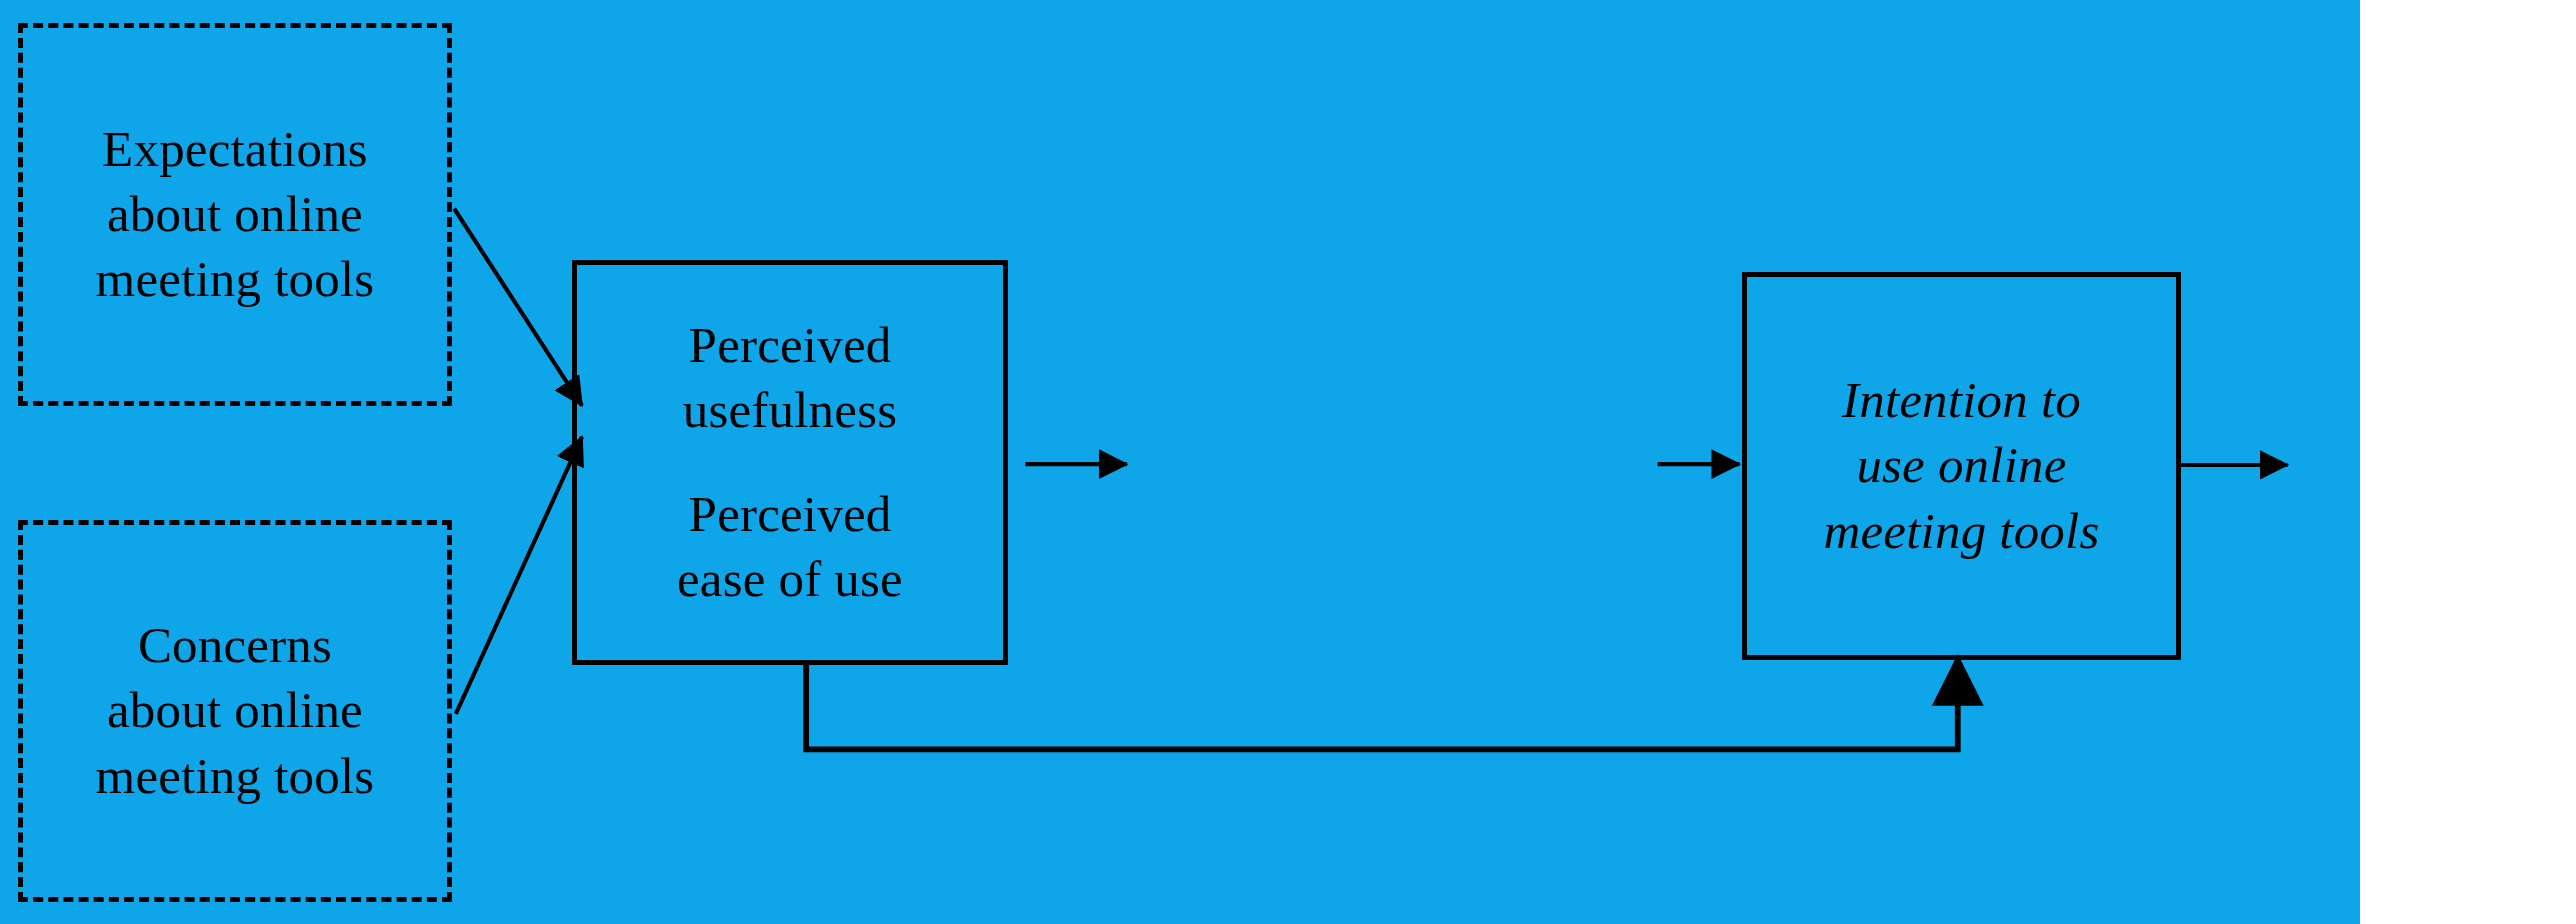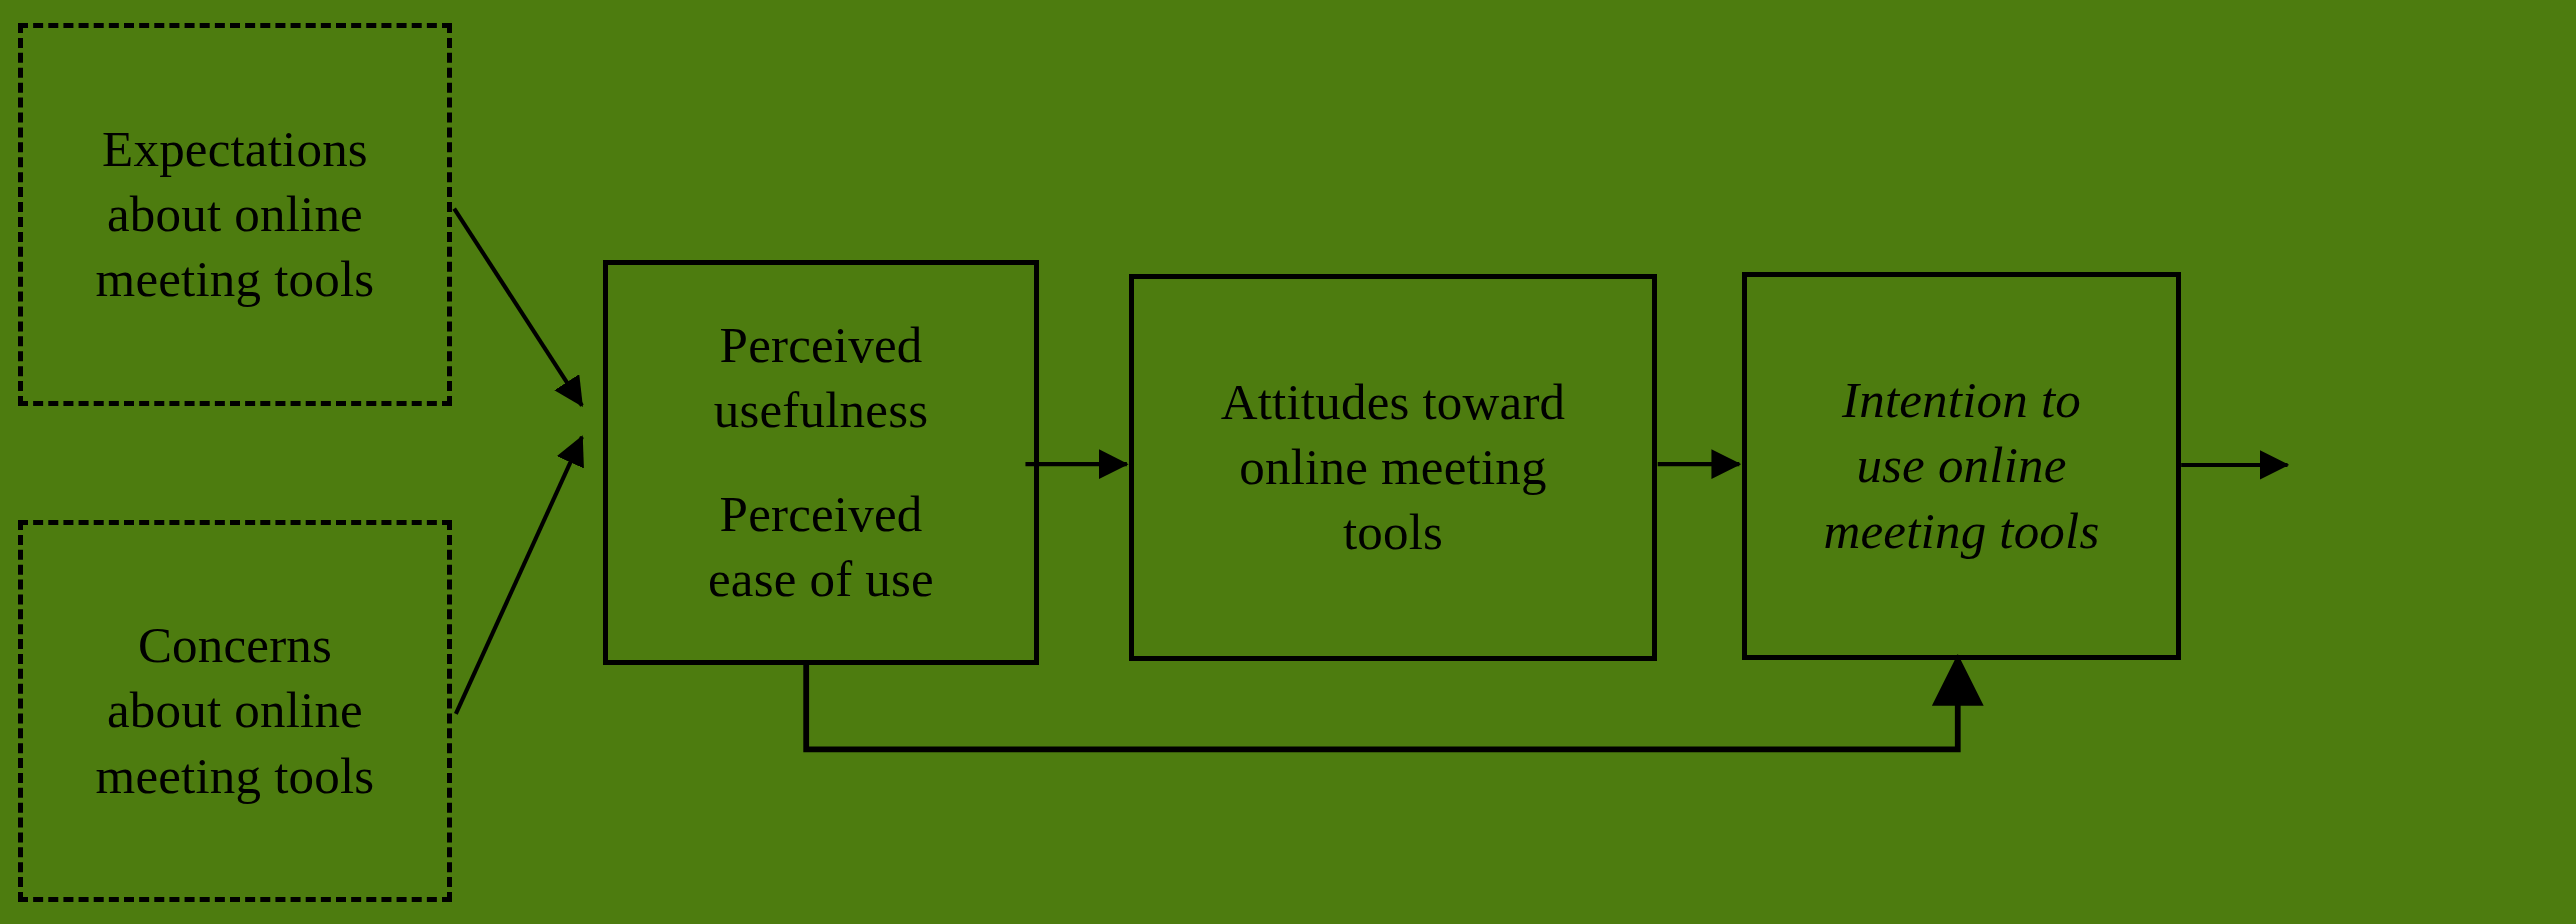--- a/index.html
+++ b/index.html
@@ -3,23 +3,23 @@
 <meta charset="utf-8">
 <title>Technology Acceptance Model Diagram</title>
 <style>
   html, body {
     margin: 0;
     padding: 0;
     background: #ffffff;
   }
   #canvas {
     position: relative;
-    width: 2576px;
+    width: 2360px;
     height: 925px;
-    background: #4d7c0f;
+    background: #0ea5e9;
     font-family: "Liberation Serif", "DejaVu Serif", serif;
     color: #000000;
     overflow: hidden;
   }
   
   #edges {
     position: absolute;
     left: 0;
     top: 0;
     width: 2576px;
@@ -52,21 +52,21 @@
     letter-spacing: 0.2px;
     white-space: pre-line;
     padding: 0 8.2px;
   }
   .node-label.split-top {
     margin-bottom: 38px;
   }
   
   #node-expectations { left: 18px;   top: 23px;   width: 434px; height: 383px; }
   #node-concerns     { left: 18px;   top: 520px;  width: 434px; height: 382px; }
-  #node-perceived    { left: 603px;  top: 260px;  width: 436px; height: 405px; }
+  #node-perceived    { left: 572px;  top: 260px;  width: 436px; height: 405px; }
   #node-attitudes    { left: 1129px; top: 274px;  width: 528px; height: 387px; }
   #node-intention    { left: 1742px; top: 272px;  width: 439px; height: 388px; font-style: italic; }
   #node-usage        { left: 2283px; top: 354px;  width: 280px; height: 223px; }
 </style>
 </head>
 <body>
 
 <div id="canvas">
 
   <svg id="edges" viewBox="0 0 3125 1122" width="2576" height="925" xmlns="http://www.w3.org/2000/svg">
@@ -104,25 +104,20 @@
 meeting tools</div>
   </div>
 
   <div class="node solid" id="node-perceived">
     <div class="node-label split-top">Perceived
 usefulness</div>
     <div class="node-label">Perceived
 ease of use</div>
   </div>
 
-  <div class="node solid" id="node-attitudes">
-    <div class="node-label">Attitudes toward
-online meeting
-tools</div>
-  </div>
 
   <div class="node solid" id="node-intention">
     <div class="node-label">Intention to
 use online
 meeting tools</div>
   </div>
 
 
 </div>
 

